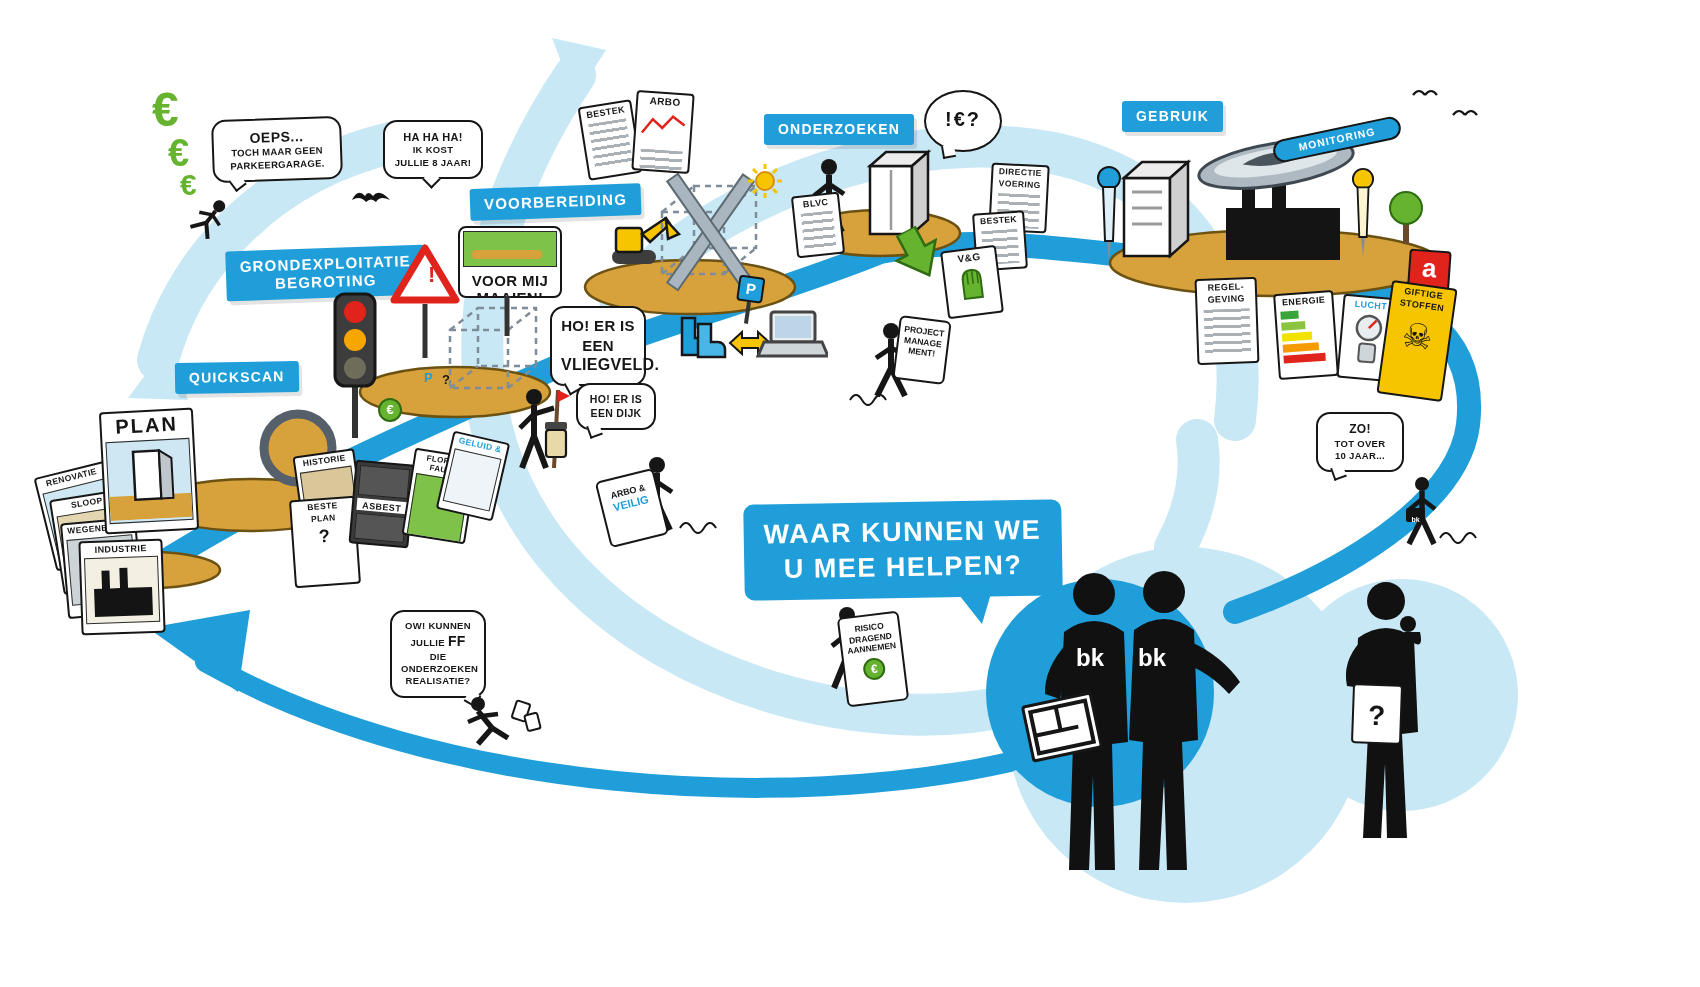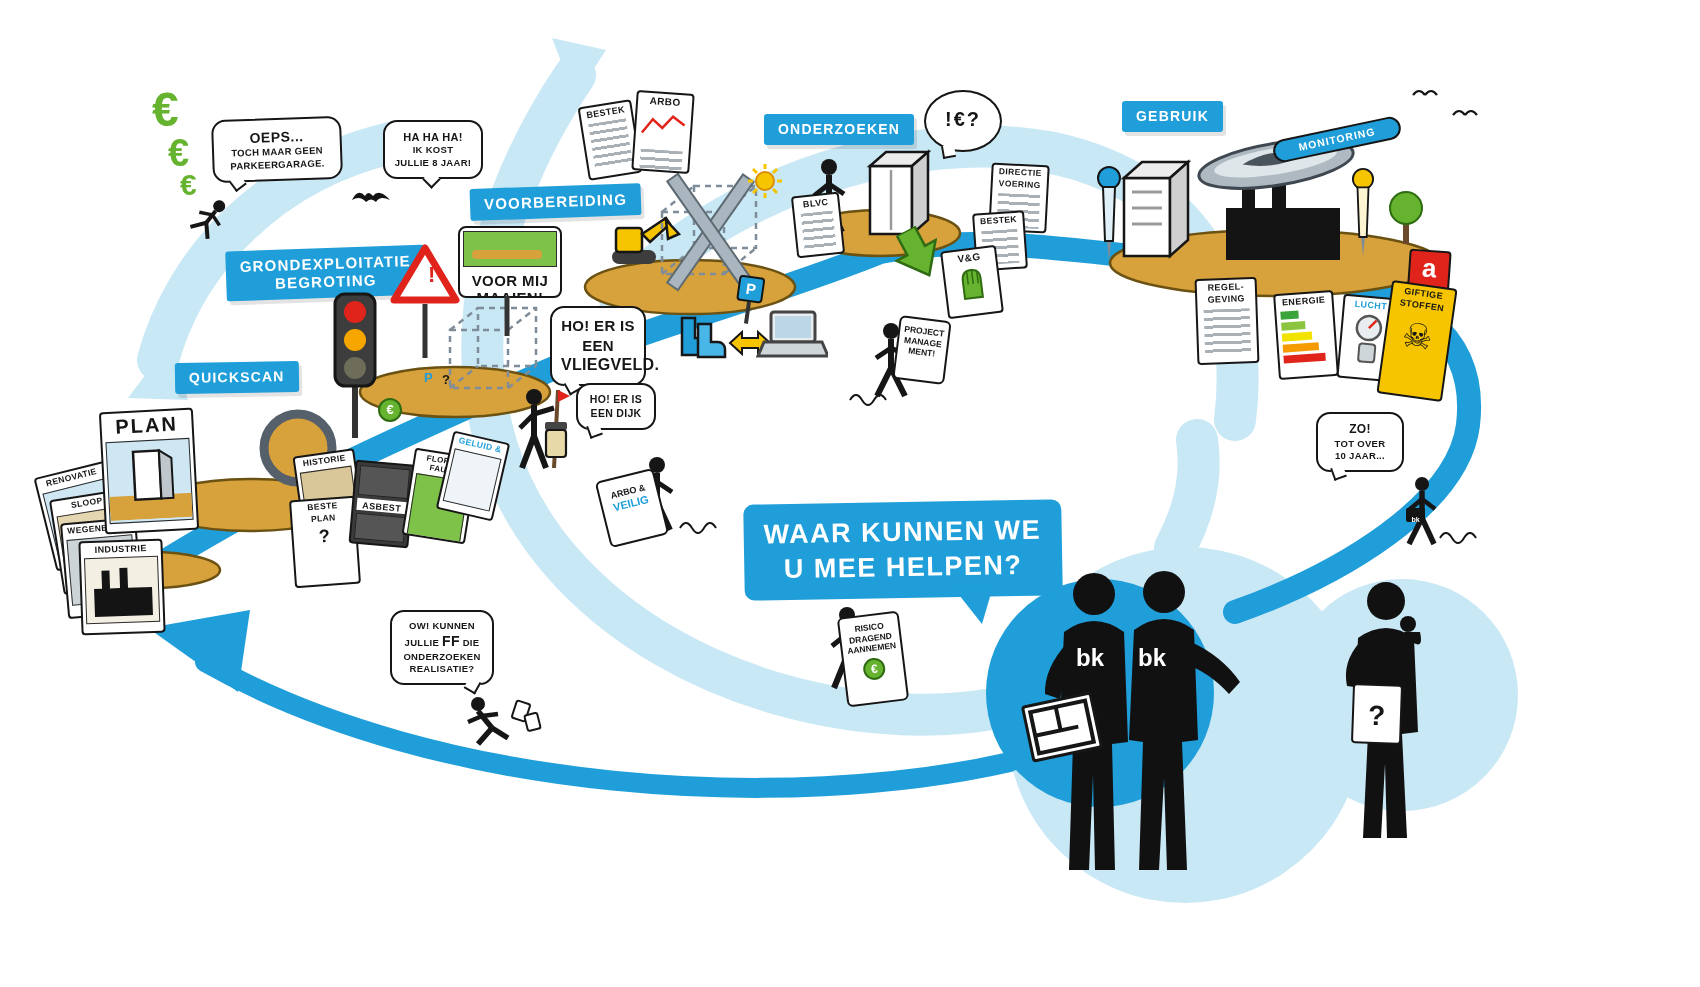--- a/index.html
+++ b/index.html
@@ -482,21 +482,21 @@
   </svg>
   <div class="sign" style="left:842px;top:614px;width:62px;height:90px;transform:rotate(-7deg);padding-top:6px">
     <span style="display:block;font-size:8.5px">RISICO</span>
     <span style="display:block;font-size:8.5px">DRAGEND</span>
     <span style="display:block;font-size:8.5px">AANNEMEN</span>
     <div class="coin" style="position:static;display:inline-block;width:22px;height:22px;font-size:12px;line-height:18px;margin-top:4px">
       <span>€</span>
     </div>
   </div>
 
-  <div class="bubble" style="left:390px;top:610px;width:104px">
+  <div class="bubble" style="left:390px;top:610px;width:96px">
     <span class="sm">OW! KUNNEN</span>
     <span class="sm">
       <span>JULLIE</span>
       <span style="font-size:14px">FF</span>
       <span>DIE</span>
     </span>
     <span class="sm">ONDERZOEKEN</span>
     <span class="sm">REALISATIE?</span>
     <span class="tail" style="left:74px;bottom:-9px;transform:rotate(30deg)"></span>
   </div>

